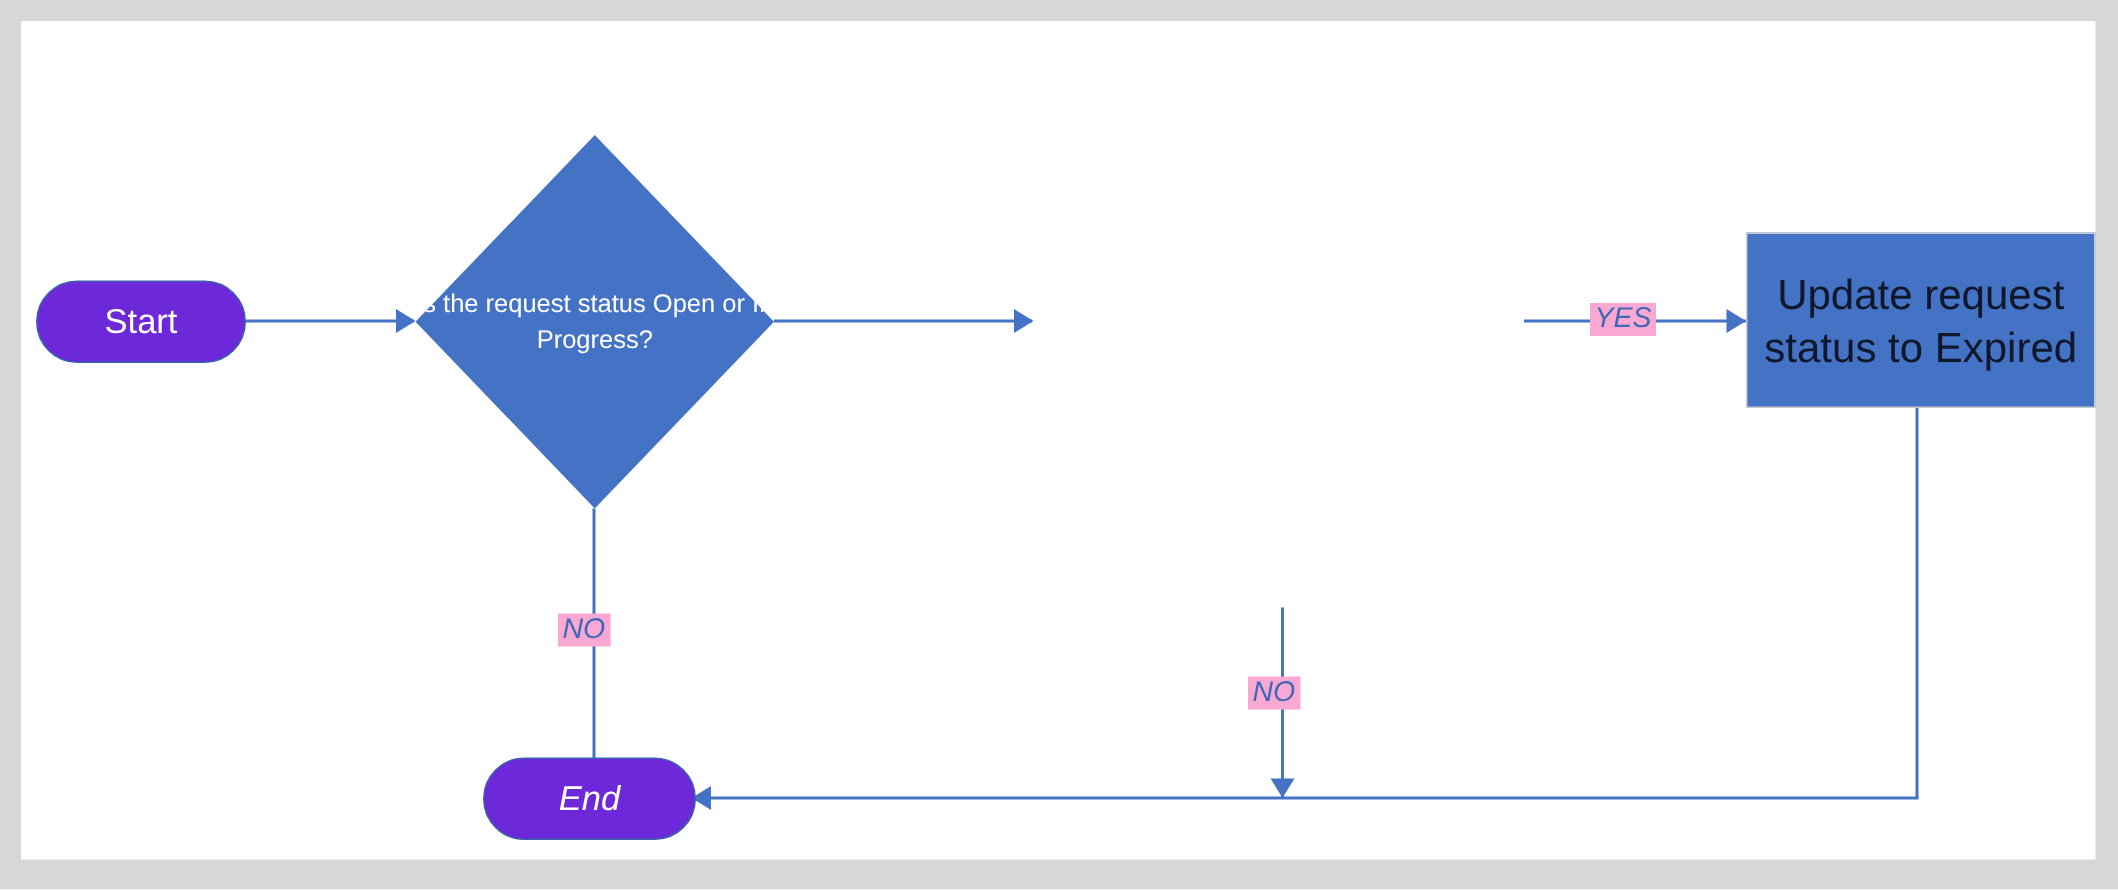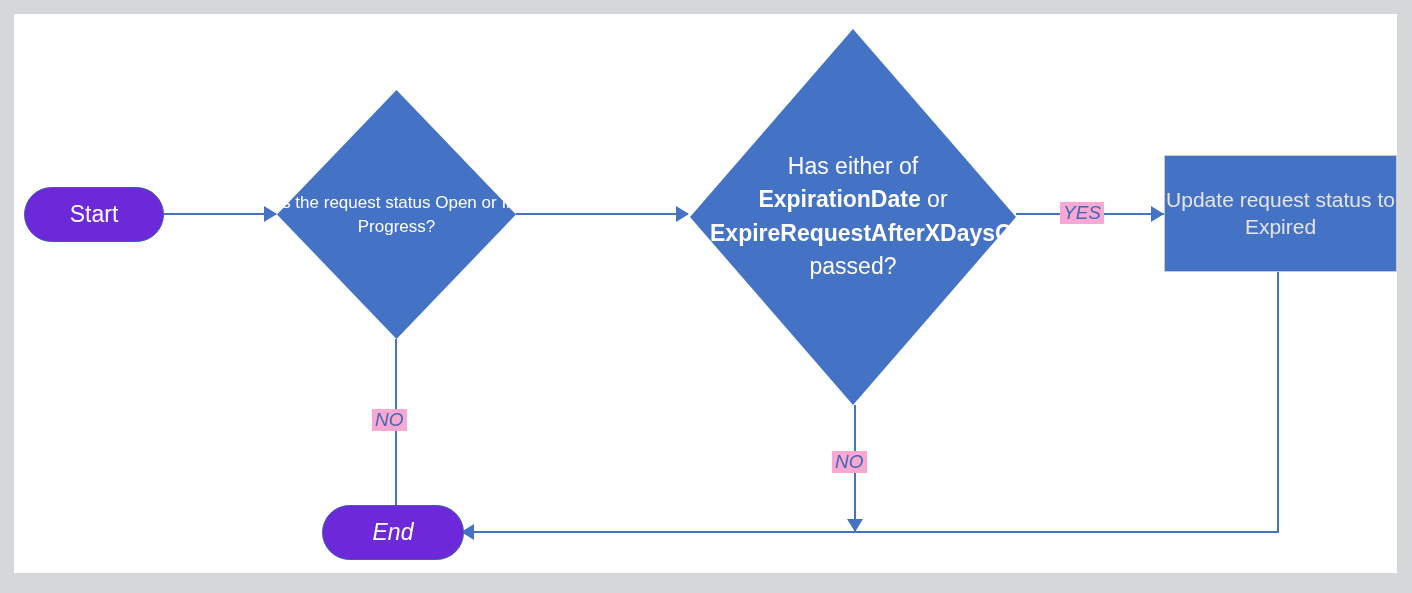--- a/index.html
+++ b/index.html
@@ -50,22 +50,22 @@
   .proc {
     position: absolute;
     background: #4472c4;
     border: 1.5px solid #c9cace;
     box-sizing: border-box;
     display: flex;
     align-items: center;
     justify-content: center;
   }
   .proc span {
-    color: #e5e5e5;
-    font-size: 21px;
+    color: #0f172a;
+    font-size: 28px;
     line-height: 1.25;
     text-align: center;
     display: block;
   }
 
   
   .diamond-wrap {
     position: absolute;
   }
   .diamond-shape {
@@ -147,24 +147,20 @@
       <div class="diamond-label d1-label">Is the request status Open or In Progress?</div>
     </div>
 
     <div class="hline" style="left:502px; top:199px; width:172px;"></div>
     <div class="arrow-r" style="left:662px; top:192px;"></div>
 
     <div class="vline" style="left:381px; top:325px; height:177px;"></div>
     <div class="arrow-d" style="left:374px; top:492px;"></div>
     <div class="edge-label" style="left:358px; top:395px;">NO</div>
 
-    <div class="diamond-wrap" style="left:676px; top:15px; width:326px; height:376px;">
-      <div class="diamond-shape"></div>
-      <div class="diamond-label d2-label"><span>Has either of </span><b>ExpirationDate</b><span>  or </span><b>ExpireRequestAfterXDaysOfInactivity</b><span> passed?</span></div>
-    </div>
 
     <div class="hline" style="left:1002px; top:199px; width:150px;"></div>
     <div class="arrow-r" style="left:1137px; top:192px;"></div>
     <div class="edge-label" style="left:1046px; top:188px;">YES</div>
 
     <div class="vline" style="left:840px; top:391px; height:127px;"></div>
     <div class="arrow-d" style="left:833px; top:505px;"></div>
     <div class="edge-label" style="left:818px; top:437px;">NO</div>
 
     <div class="proc" style="left:1150px; top:141px; width:233px; height:117px;">

